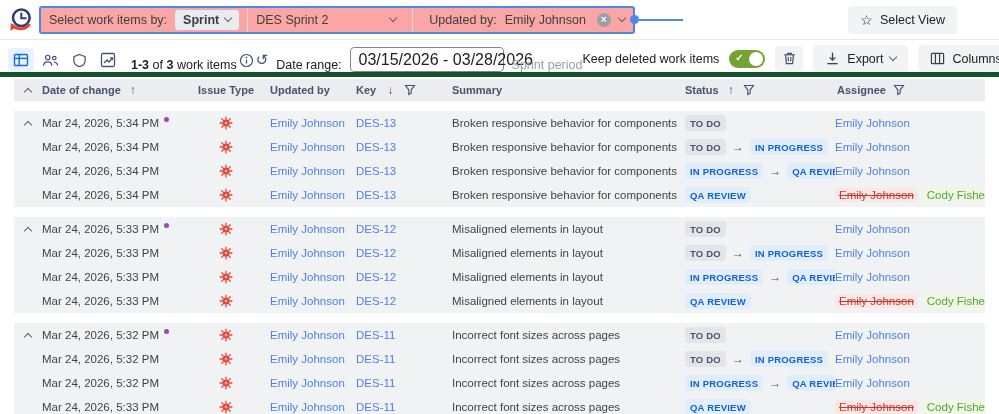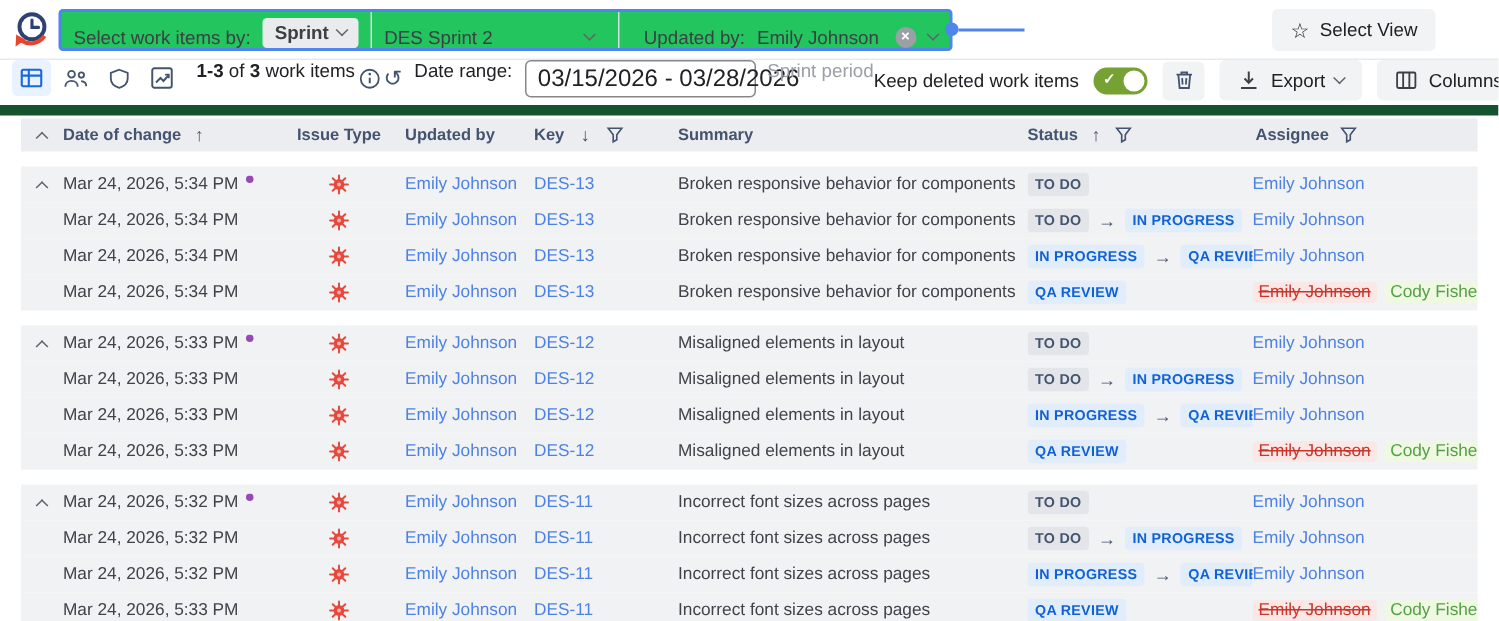--- a/index.html
+++ b/index.html
@@ -3,22 +3,22 @@
 <meta charset="utf-8">
 <style>
   * { box-sizing: border-box; margin: 0; padding: 0; }
   html,body { width: 999px; height: 414px; background:#fff; overflow:hidden;
     font-family: "Liberation Sans", sans-serif; color:#3f434a; }
 
   
   .topbar { height:40px; display:flex; align-items:center; padding:0 10px 0 5px;
     border-bottom:1px solid #e7e9ec; background:#fff; }
   .logo { width:30px; height:30px; flex:0 0 auto; display:flex; align-items:center; justify-content:center; }
-  .filterbox { height:28px; display:flex; align-items:flex-end; border:2px solid #4f86ec;
-    border-radius:3px; margin-left:4px; background:#22c55e; }
+  .filterbox { height:28px; display:flex; align-items:center; border:2px solid #4f86ec;
+    border-radius:3px; margin-left:4px; background:#fca5a5; }
   .filterbox .lbl { font-size:12.5px; color:#3c4043; padding:0 8px; white-space:nowrap; }
   .chip { display:flex; align-items:center; gap:6px; background:#e9ebee; border-radius:3px;
     padding:3px 8px; font-size:12.5px; color:#3c4043; font-weight:600; cursor:pointer; }
   .vdiv { width:1px; height:24px; background:#d8dbe0; margin:0 8px; }
   .selectish { display:flex; align-items:center; font-size:12.5px; color:#3c4043; cursor:pointer; }
   .sprint-sel { width:148px; justify-content:space-between; padding-right:8px; }
   .user-sel { width:128px; justify-content:flex-start; gap:8px; padding-right:8px; }
   .user-sel .val { flex:1; }
   .chev { display:inline-block; width:6px; height:6px; border-right:1.6px solid #5f6368;
     border-bottom:1.6px solid #5f6368; }
@@ -32,22 +32,22 @@
     font-weight:bold; color:#4f86ec; white-space:nowrap; background:#fff; }
   .top-right { margin-left:auto; display:flex; align-items:center; gap:6px; }
   .btn-gray { display:flex; align-items:center; gap:7px; background:#f1f3f4; border:none;
     border-radius:4px; padding:6px 12px; font-size:12.5px; font-weight:500; color:#202124;
     cursor:pointer; font-family:inherit; white-space:nowrap; }
   .iconbtn { width:26px; height:26px; display:flex; align-items:center; justify-content:center;
     background:none; border:none; cursor:pointer; color:#5f6368; position:relative; border-radius:4px; }
   .star-glyph { font-size:14px; color:#202124; }
 
   
-  .toolbar2 { height:37px; display:flex; align-items:flex-start; padding:0 16px 0 8px;
-    border-bottom:7px solid #14532d; background:#fff; }
+  .toolbar2 { height:37px; display:flex; align-items:flex-end; padding:0 16px 0 8px;
+    border-bottom:5px solid #14532d; background:#fff; }
   .view-icons { display:flex; align-items:center; gap:3px; }
   .viewbtn { width:26px; height:24px; display:flex; align-items:center; justify-content:center;
     background:none; border:none; border-radius:4px; cursor:pointer; }
   .viewbtn.active { background:#e9f2ff; }
   .count { font-size:12.5px; color:#202124; margin-left:10px; white-space:nowrap; }
   .count b { font-weight:bold; }
   .minibtn { width:24px; height:24px; display:flex; align-items:center; justify-content:center;
     background:none; border:none; cursor:pointer; color:#44546f; margin-left:2px; }
   .refresh-glyph { font-size:15px; color:#44546f; }
   .dr-label { font-size:12.5px; color:#202124; margin-left:8px; white-space:nowrap; }

